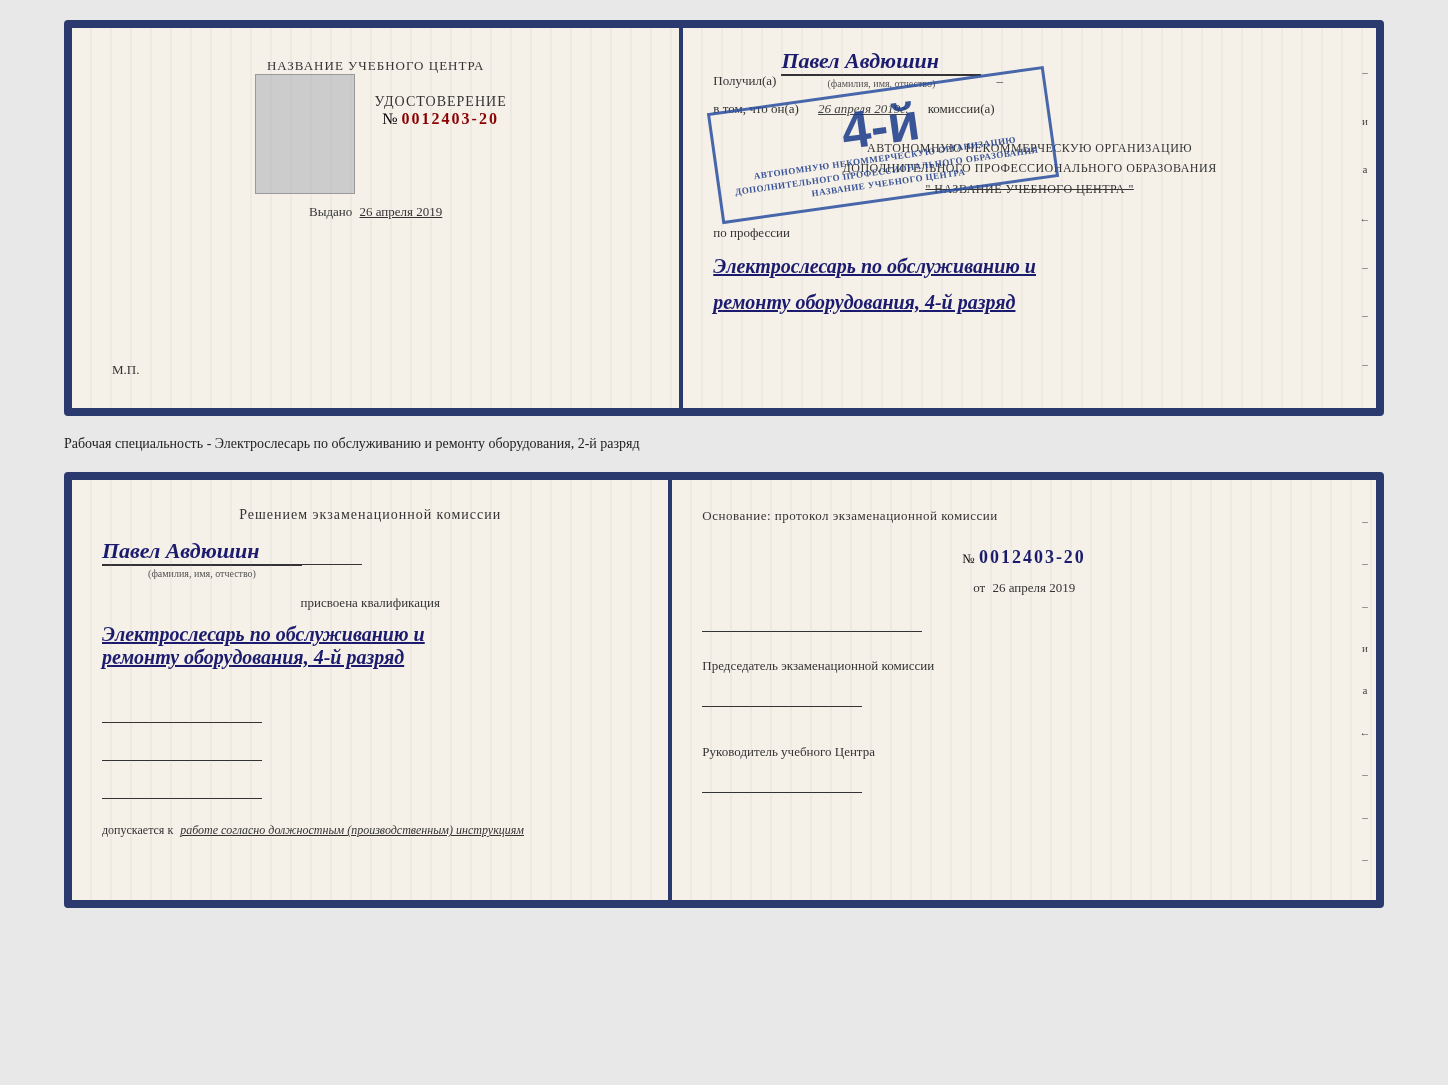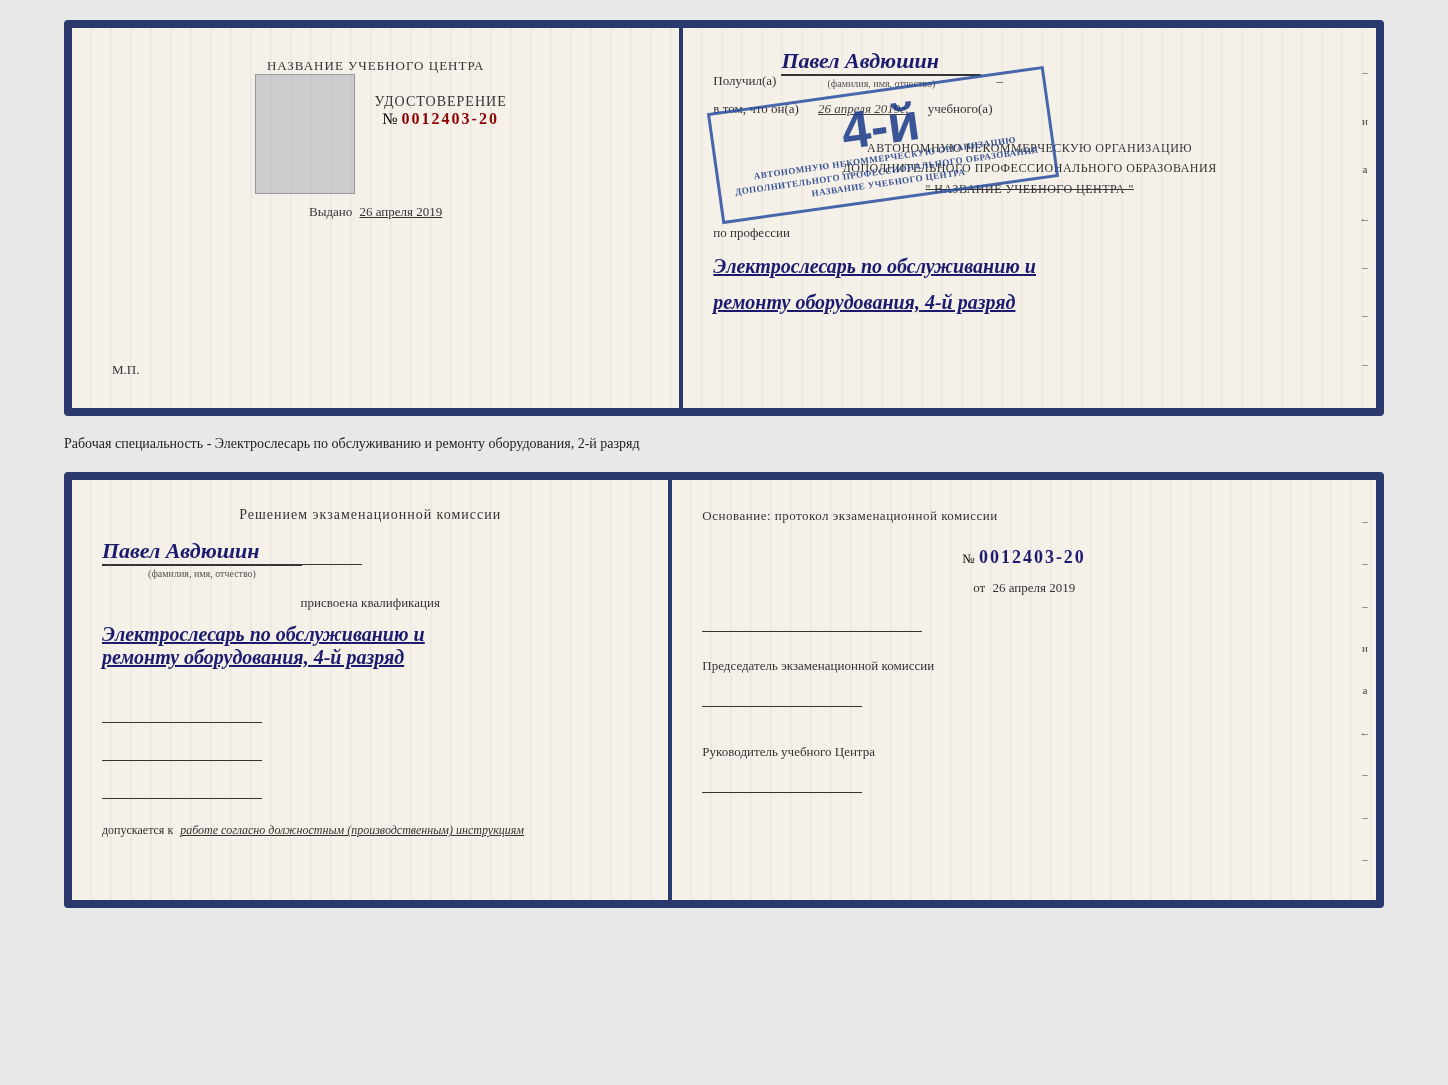--- a/index.html
+++ b/index.html
@@ -384,21 +384,21 @@
         <span class="handwritten-name">Павел Авдюшин</span>
         <span style="border-top:1px solid #333;width:100%;"></span>
         <span class="fio-label">(фамилия, имя, отчество)</span>
       </div>
       <span style="margin-left:10px;">–</span>
     </div>
 
     <div class="vtom-block" style="position:relative;">
       <span>в том, что он(а)</span>
       <span class="date-handwritten" style="margin:0 16px;text-decoration:underline;">26 апреля 2019г.</span>
-      <span>учебного(а)</span>
+      <span>комиссии(а)</span>
 
       
       <div class="stamp-overlay" style="position:absolute;top:-10px;left:0px;">
         <div style="text-align:center;">
           <span class="stamp-big-number">4-й</span>
         </div>
         <div class="stamp-text-block">
           <div>АВТОНОМНУЮ НЕКОММЕРЧЕСКУЮ ОРГАНИЗАЦИЮ</div>
           <div>ДОПОЛНИТЕЛЬНОГО ПРОФЕССИОНАЛЬНОГО ОБРАЗОВАНИЯ</div>
           <div>НАЗВАНИЕ УЧЕБНОГО ЦЕНТРА</div>

